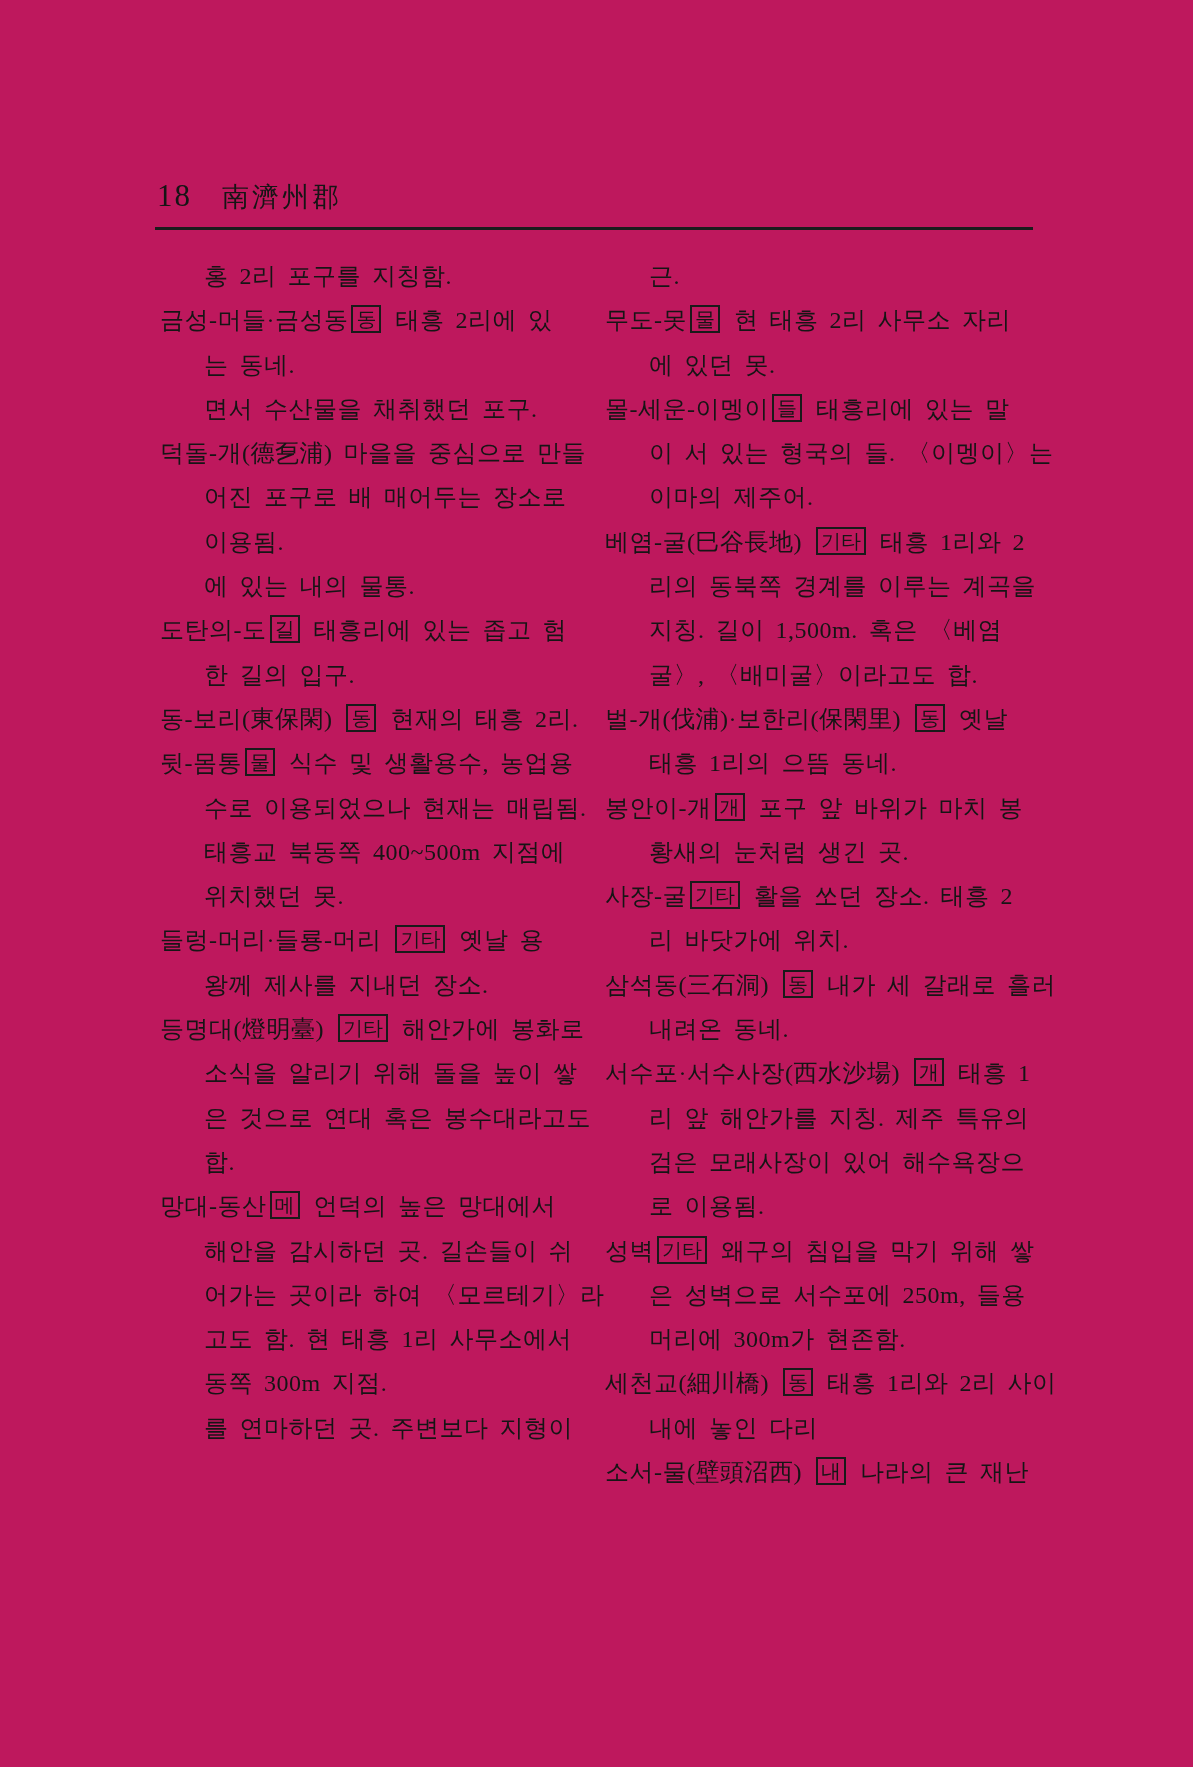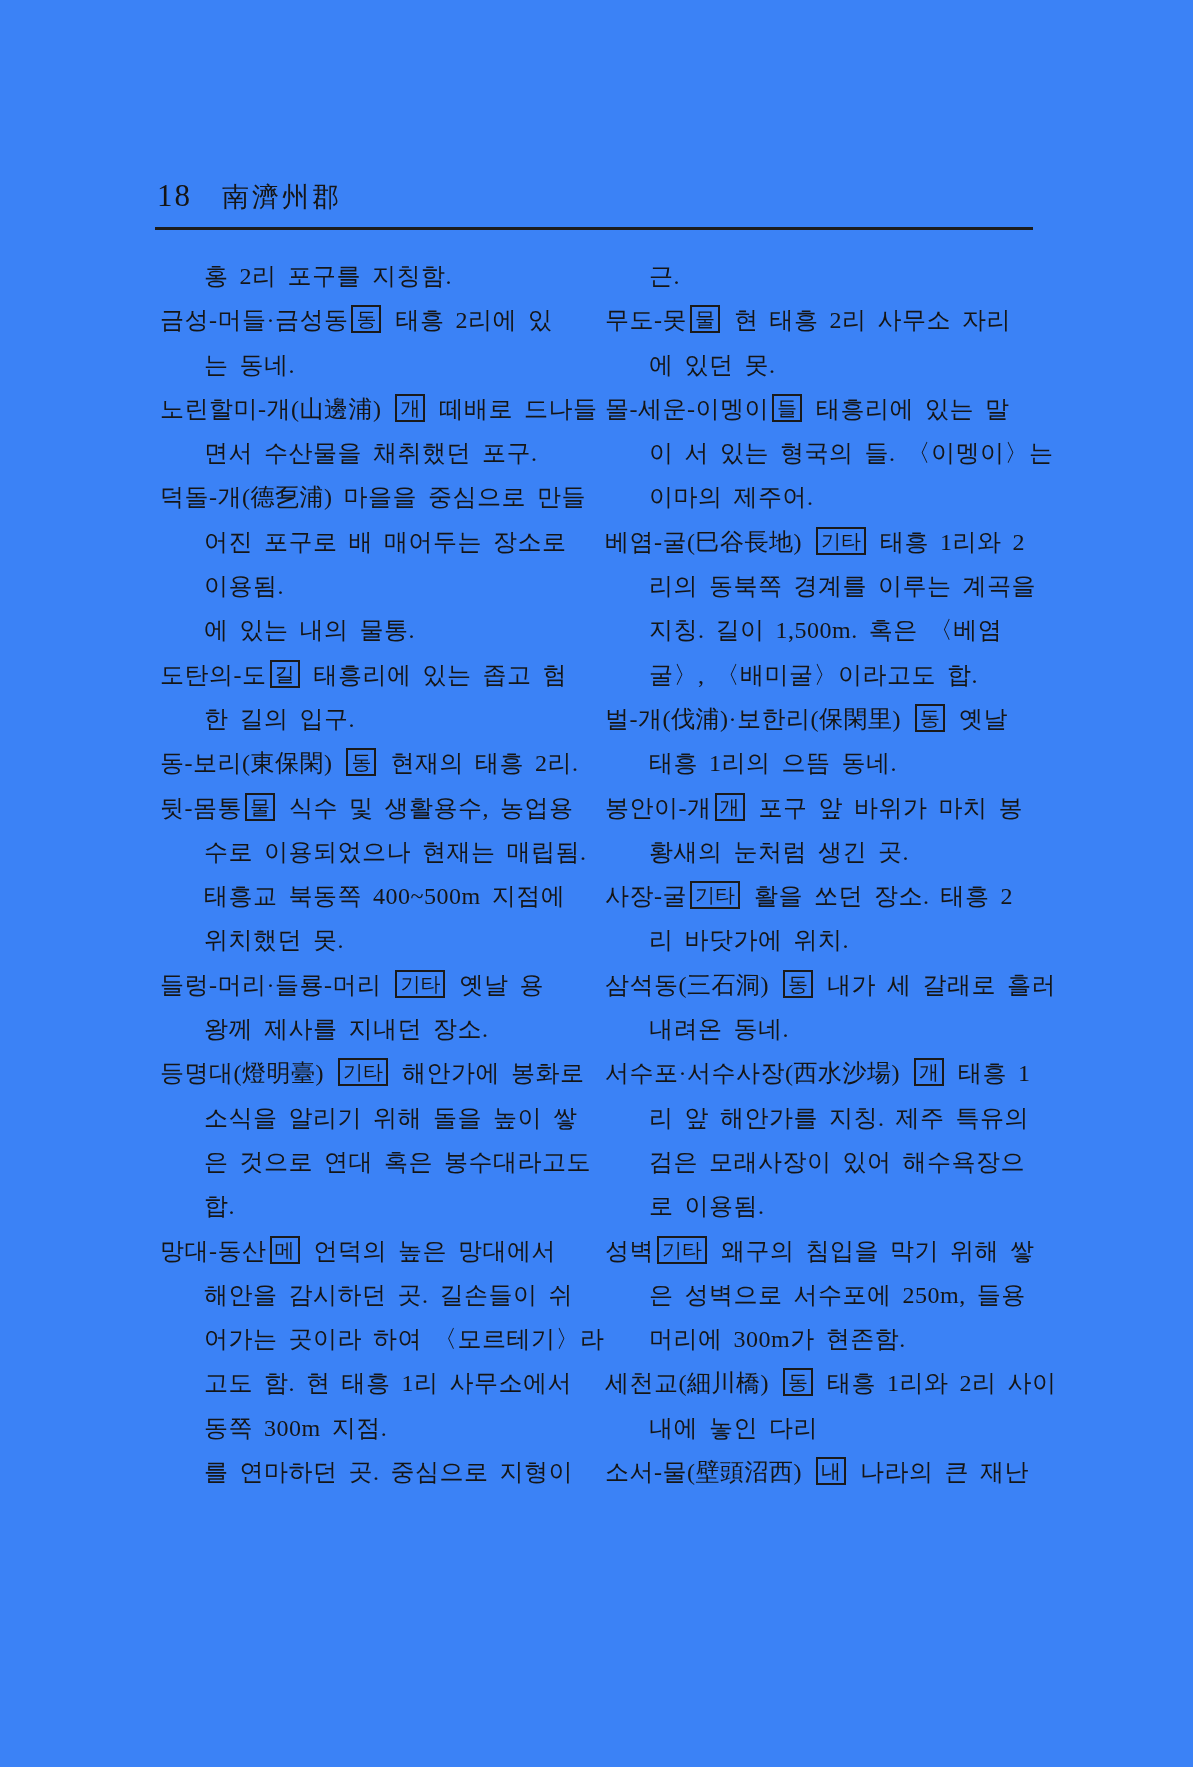--- a/index.html
+++ b/index.html
@@ -4,21 +4,21 @@
 <style>
   html, body { margin: 0; padding: 0; }
   body {
     width: 1193px; height: 1767px;
     background: #f6f6f4;
     font-family: "Liberation Serif", "DejaVu Serif", serif;
   }
   .page {
     position: relative;
     width: 1193px; height: 1767px;
-    background: #3b82f6;
+    background: #be185d;
     color: #151515;
     overflow: hidden;
   }
   .header {
     position: absolute;
     left: 157px; top: 178px;
     width: 878px;
     display: flex;
     align-items: baseline;
     gap: 30px;
@@ -76,21 +76,20 @@
   <div class="header">
     <span class="page-number">18</span>
     <span class="page-title">南濟州郡</span>
   </div>
   <div class="header-rule"></div>
   <div class="columns">
     <div class="col" id="col-left">
         <div class="line indent">홍 2리 포구를 지칭함.</div>
         <div class="line">금성-머들·금성동<span class="tag">동</span> 태흥 2리에 있</div>
         <div class="line indent">는 동네.</div>
-        <div class="line">노린할미-개(山邊浦) <span class="tag">개</span> 떼배로 드나들</div>
         <div class="line indent">면서 수산물을 채취했던 포구.</div>
         <div class="line">덕돌-개(德乭浦) 마을을 중심으로 만들</div>
         <div class="line indent">어진 포구로 배 매어두는 장소로</div>
         <div class="line indent">이용됨.</div>
         <div class="line indent">에 있는 내의 물통.</div>
         <div class="line">도탄의-도<span class="tag">길</span> 태흥리에 있는 좁고 험</div>
         <div class="line indent">한 길의 입구.</div>
         <div class="line">동-보리(東保閑) <span class="tag">동</span> 현재의 태흥 2리.</div>
         <div class="line">뒷-몸통<span class="tag">물</span> 식수 및 생활용수, 농업용</div>
         <div class="line indent">수로 이용되었으나 현재는 매립됨.</div>
@@ -100,21 +99,21 @@
         <div class="line indent">왕께 제사를 지내던 장소.</div>
         <div class="line">등명대(燈明臺) <span class="tag">기타</span> 해안가에 봉화로</div>
         <div class="line indent">소식을 알리기 위해 돌을 높이 쌓</div>
         <div class="line indent">은 것으로 연대 혹은 봉수대라고도</div>
         <div class="line indent">합.</div>
         <div class="line">망대-동산<span class="tag">메</span> 언덕의 높은 망대에서</div>
         <div class="line indent">해안을 감시하던 곳. 길손들이 쉬</div>
         <div class="line indent">어가는 곳이라 하여 〈모르테기〉라</div>
         <div class="line indent">고도 함. 현 태흥 1리 사무소에서</div>
         <div class="line indent">동쪽 300m 지점.</div>
-        <div class="line indent">를 연마하던 곳. 중심으로 지형이</div>
+        <div class="line indent">를 연마하던 곳. 주변보다 지형이</div>
       </div>
     <div class="col" id="col-right">
         <div class="line indent">근.</div>
         <div class="line">무도-못<span class="tag">물</span> 현 태흥 2리 사무소 자리</div>
         <div class="line indent">에 있던 못.</div>
         <div class="line">몰-세운-이멩이<span class="tag">들</span> 태흥리에 있는 말</div>
         <div class="line indent">이 서 있는 형국의 들. 〈이멩이〉는</div>
         <div class="line indent">이마의 제주어.</div>
         <div class="line">베염-굴(巳谷長地) <span class="tag">기타</span> 태흥 1리와 2</div>
         <div class="line indent">리의 동북쪽 경계를 이루는 계곡을</div>

